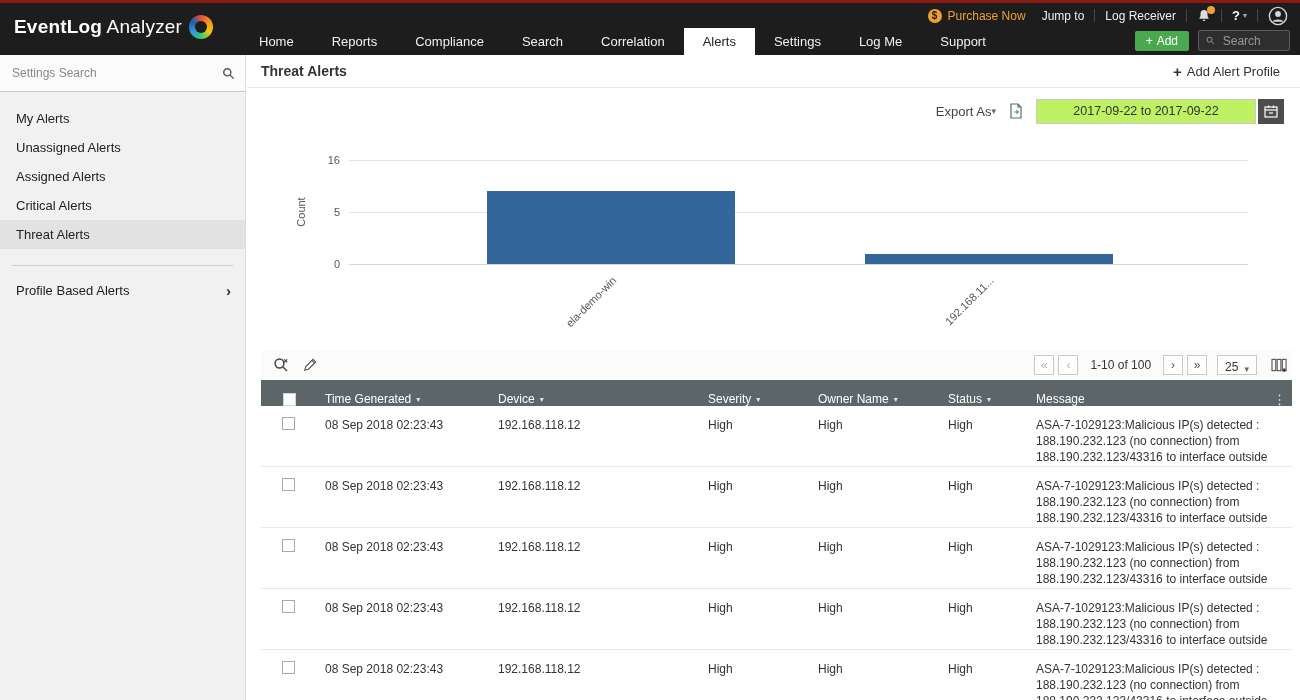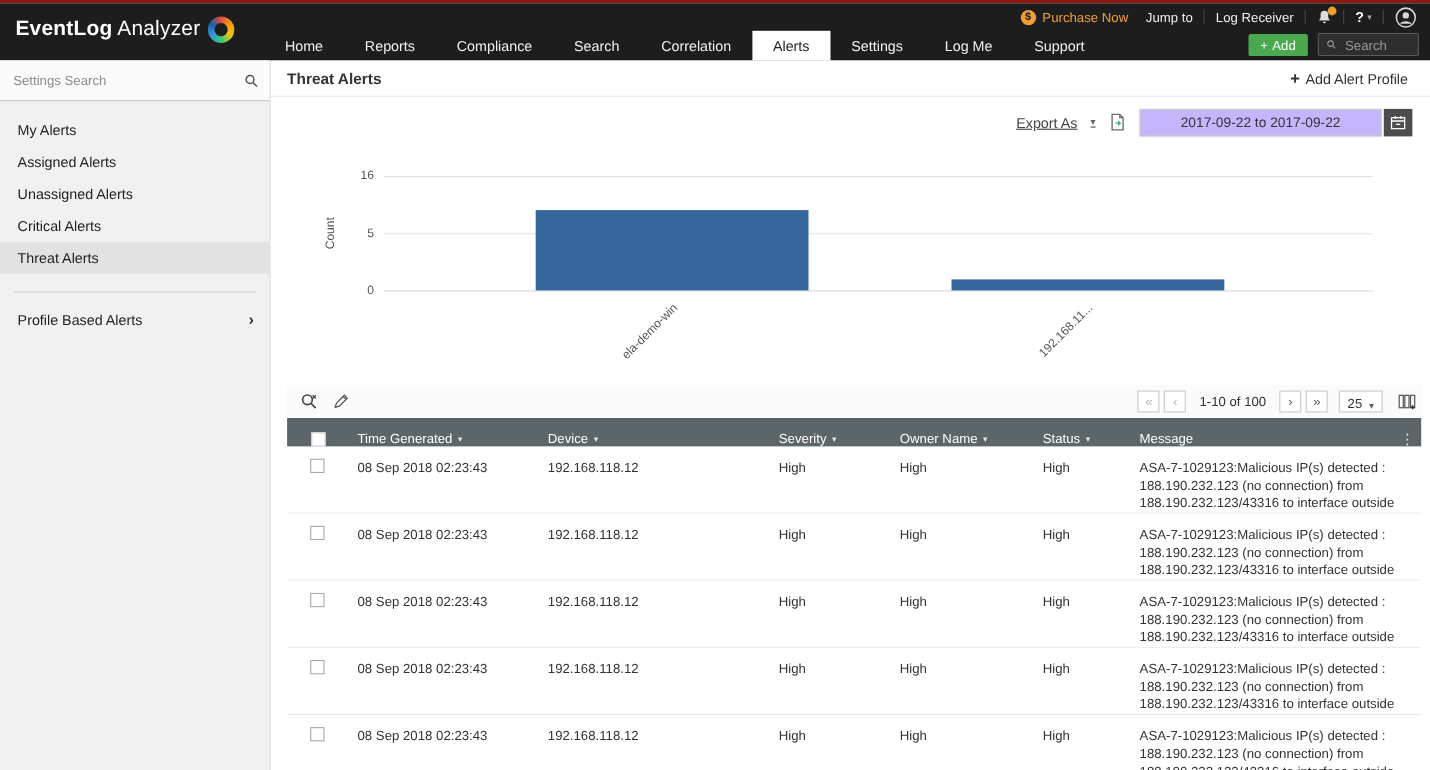--- a/index.html
+++ b/index.html
@@ -52,25 +52,25 @@
   .chev { font-size: 15px; color: #333; font-weight: bold; line-height: 1; }
 
   
   .main { position: absolute; left: 247px; top: 55px; right: 0; bottom: 0; background: #fff; overflow: hidden; }
   .page-header { height: 33px; display: flex; align-items: center; justify-content: space-between; padding: 0 20px 0 14px; border-bottom: 1px solid #e8e8e8; }
   .page-title { font-size: 14px; font-weight: bold; color: #333; margin: 0; }
   .add-profile { font-size: 13px; color: #333; display: flex; gap: 5px; align-items: center; cursor: pointer; }
   .plusg { font-weight: bold; font-size: 15px; line-height: 1; }
 
   .export-row { display: flex; justify-content: flex-end; align-items: center; gap: 12px; margin-top: 8px; height: 30px; padding-right: 16px; }
-  .export-as { font-size: 13px; color: #444; display: flex; align-items: center; gap: 12px; cursor: pointer; text-decoration: underline; }
+  .export-as { font-size: 13px; color: #444; display: flex; align-items: center; gap: 0; cursor: pointer; }
   .caret { font-size: 9px; color: #666; }
   .export-icon { display: flex; cursor: pointer; }
   .daterange { display: flex; align-items: center; cursor: pointer; }
-  .date-box { border: 1px solid #c9c9c9; background: #c4b5fd; height: 25px; line-height: 23px; padding: 0 26px; font-size: 12.5px; color: #333; min-width: 220px; text-align: center; }
+  .date-box { border: 1px solid #c9c9c9; background: #bef264; height: 25px; line-height: 23px; padding: 0 26px; font-size: 12.5px; color: #333; min-width: 220px; text-align: center; }
   .cal-btn { width: 26px; height: 25px; background: #4d4d4d; display: flex; align-items: center; justify-content: center; margin-left: 2px; }
 
   
   .chart { position: relative; height: 220px; }
   .plot { position: absolute; left: 102px; right: 52px; top: 34px; height: 104px; }
   .gridline { position: absolute; left: 0; right: 0; height: 1px; background: #e2e2e2; }
   .gl-top { top: 0; } .gl-mid { top: 50%; } .gl-base { top: 100%; background: #d5d5d5; }
   .ytick { position: absolute; right: calc(100% + 9px); transform: translateY(-50%); font-size: 11px; color: #555; }
   .yt-10 { top: 0; } .yt-5 { top: 50%; } .yt-0 { top: 100%; }
   .ylabel { position: absolute; left: -48px; top: 50%; transform: translate(-50%,-50%) rotate(-90deg); font-size: 11px; color: #555; }
@@ -185,22 +185,22 @@
   <aside class="sidebar">
     <div class="side-search">
       <input placeholder="Settings Search" style="">
       <svg width="13" height="13" viewBox="0 0 16 16">
           <circle cx="6.5" cy="6.5" r="4.4" fill="none" stroke="#555" stroke-width="1.7"></circle>
           <line x1="10" y1="10" x2="14.3" y2="14.3" stroke="#555" stroke-width="1.7"></line>
         </svg>
     </div>
     <div class="side-items">
       <div class="side-item">My Alerts</div>
+      <div class="side-item">Unassigned Alerts</div>
       <div class="side-item">Assigned Alerts</div>
-      <div class="side-item">Unassigned Alerts</div>
       <div class="side-item">Critical Alerts</div>
       <div class="side-item selected">Threat Alerts</div>
       <div class="side-divider"></div>
       <div class="profile-item">
         <span>Profile Based Alerts</span>
         <span class="chev">›</span>
       </div>
     </div>
   </aside>
 

